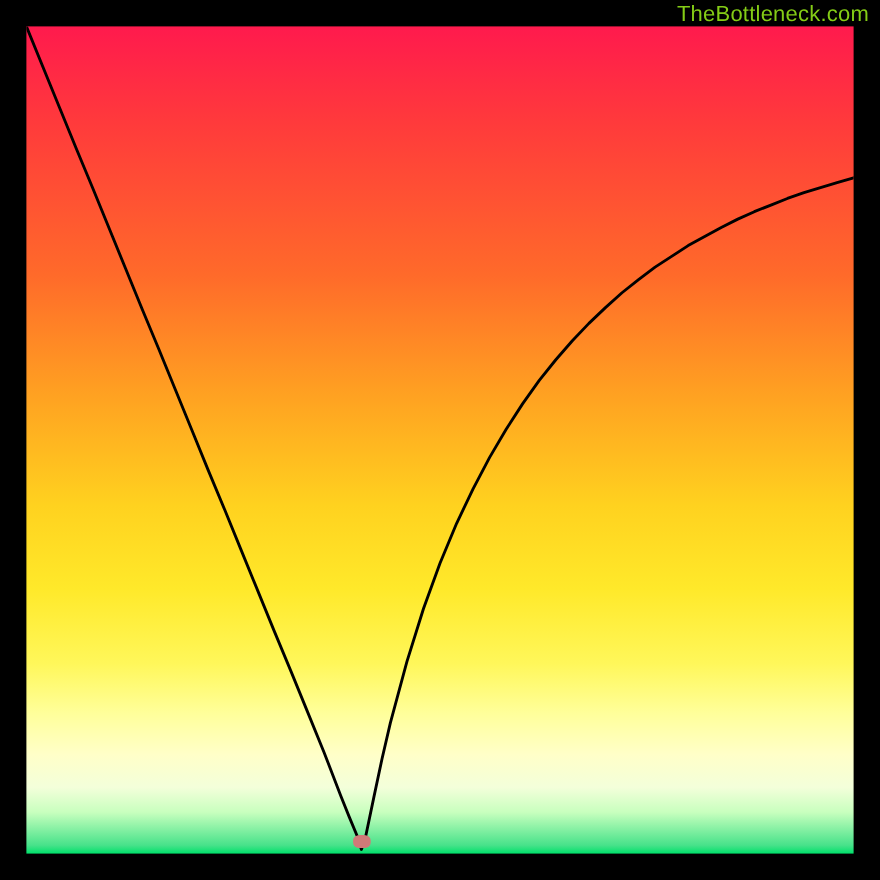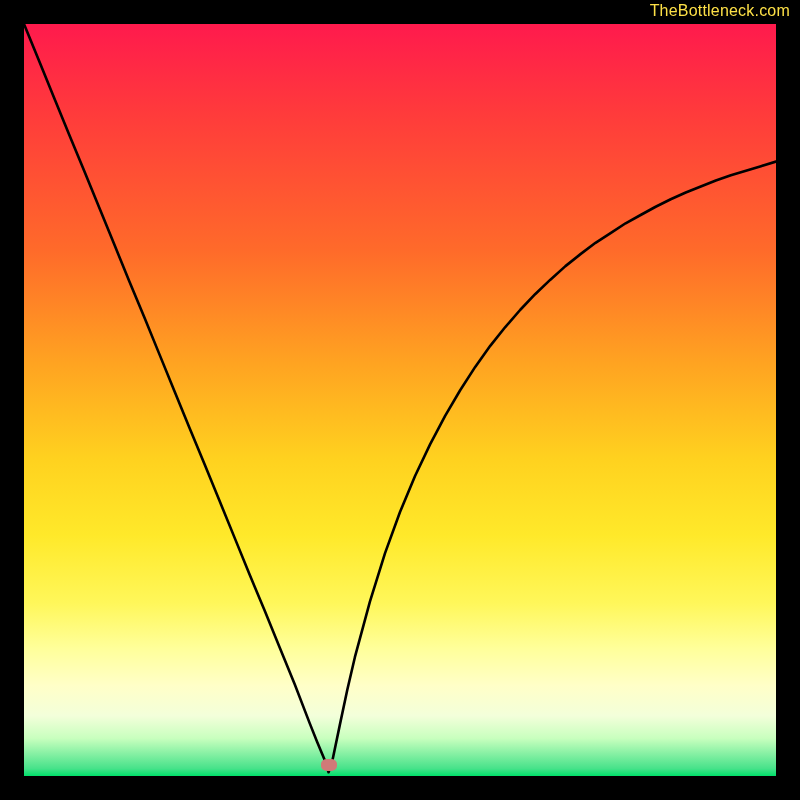--- a/index.html
+++ b/index.html
@@ -30,22 +30,22 @@
       #c8ffbe 95%,
       #47e28a 99%,
       #00e06a 100%
     );
   }
   .watermark {
     position: absolute;
     top: 2px;
     right: 10px;
     font-family: Arial, Helvetica, sans-serif;
-    font-size: 16px;
-    color: #fde047;
+    font-size: 20px;
+    color: #84cc16;
     letter-spacing: 0.2px;
     text-align: center;
   }
   svg.curve {
     position: absolute;
     left: 0;
     top: 0;
     width: 752px;
     height: 752px;
   }

